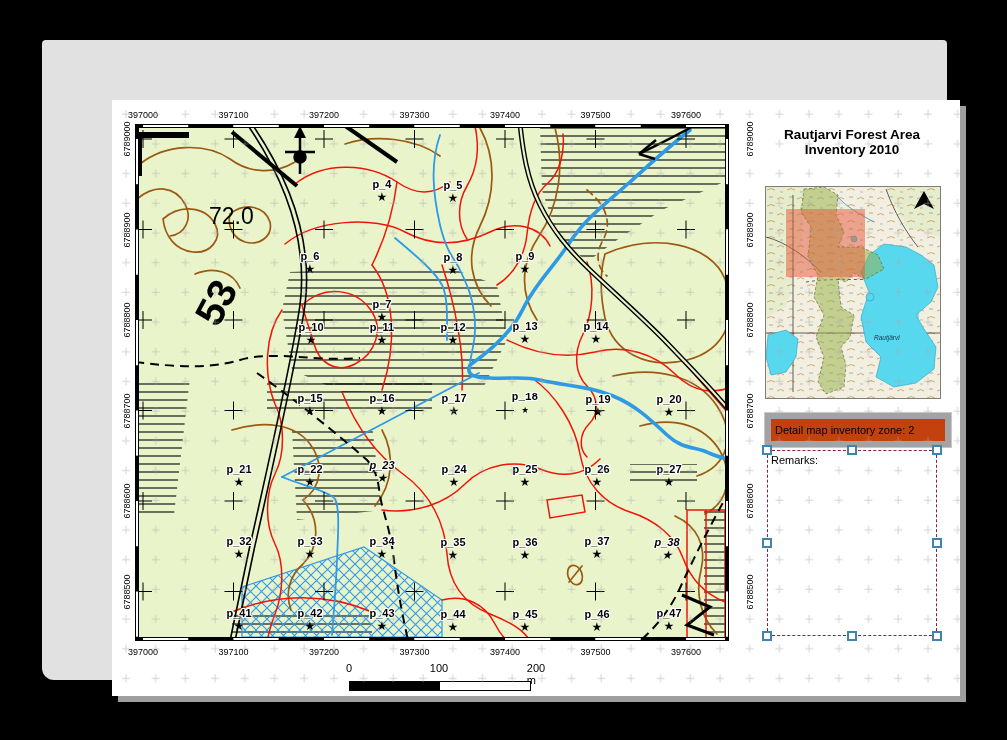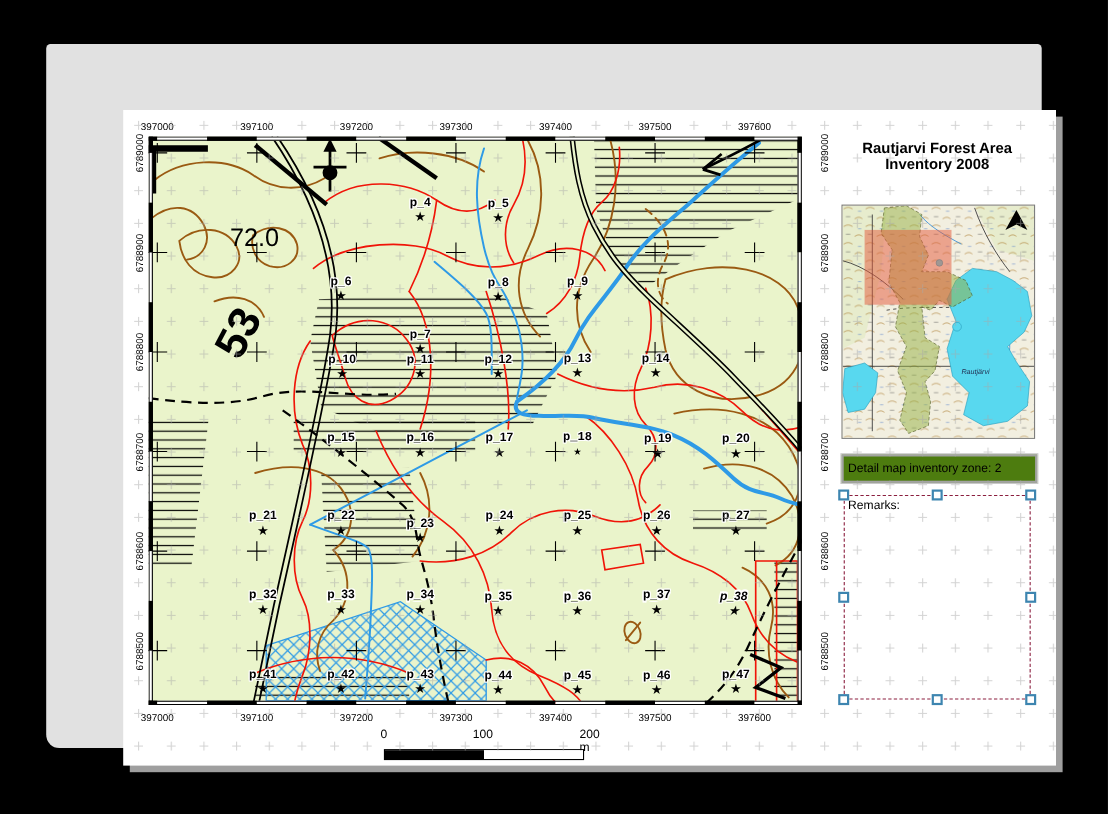--- a/index.html
+++ b/index.html
@@ -28,22 +28,22 @@
   #sb-wrap{position:absolute;left:237px;top:562px;width:200px;height:32px;z-index:6;}
   .sb-num{position:absolute;top:0;font-size:11px;color:#000;transform:translateX(-50%);}
   #sb-bar{position:absolute;left:0;top:19px;width:180px;height:8px;border:1px solid #000;}
   #sb-black{position:absolute;left:0;top:0;width:90px;height:8px;background:#000;}
   #sb-white{position:absolute;left:90px;top:0;width:90px;height:8px;background:#fff;}
 
   
   #title-block{position:absolute;left:649px;top:27px;width:182px;text-align:center;z-index:6;}
   .title-line{font-size:13.5px;font-weight:bold;color:#000;line-height:15px;}
   #overview-box{position:absolute;left:653px;top:86px;width:174px;height:211px;border:1px solid #7e7e7e;z-index:6;background:#f2efe0;}
-  #detail-box{position:absolute;left:653px;top:313px;width:170px;height:22px;border:2px solid #a3a3a3;
-              outline:1px solid #c9c9c9;background:#4d7c0f;z-index:6;font-size:11px;color:#000;
+  #detail-box{position:absolute;left:653px;top:313px;width:170px;height:22px;border:6px solid #a3a3a3;
+              outline:1px solid #c9c9c9;background:#c2410c;z-index:6;font-size:11px;color:#000;
               line-height:22px;padding-left:4px;}
   #remarks-box{position:absolute;left:655px;top:350px;width:170px;height:186px;border:1px dashed #8b1f3f;
                background:transparent;z-index:6;font-size:11px;color:#000;line-height:14px;padding:2px 3px;box-sizing:border-box;}
   .rline{white-space:nowrap;}
   .handle{position:absolute;width:10px;height:10px;background:#fff;border:2px solid #3d85b0;box-sizing:border-box;z-index:7;}
   .h-tl{left:-6px;top:-6px;} .h-tm{left:50%;margin-left:-5px;top:-6px;} .h-tr{right:-6px;top:-6px;}
   .h-ml{left:-6px;top:50%;margin-top:-5px;} .h-mr{right:-6px;top:50%;margin-top:-5px;}
   .h-bl{left:-6px;bottom:-6px;} .h-bm{left:50%;margin-left:-5px;bottom:-6px;} .h-br{right:-6px;bottom:-6px;}
 </style>
 </head>
@@ -281,21 +281,21 @@
             <div class="plot" style="left: 390px; top: 195px;"><span class="plbl">p_13</span><span class="pstar">★</span></div>
             <div class="plot" style="left: 461px; top: 195px;"><span class="plbl">p_14</span><span class="pstar">★</span></div>
             <div class="plot" style="left: 175px; top: 267px;"><span class="plbl">p_15</span><span class="pstar">★</span></div>
             <div class="plot" style="left: 247px; top: 267px; text-align: center;"><span class="plbl">p_16</span><span class="pstar">★</span></div>
             <div class="plot" style="left: 319px; top: 267px;"><span class="plbl">p_17</span><span class="pstar">★</span></div>
             <div class="plot" style="left: 390px; top: 267px; font-family: Liberation Mono, monospace;"><span class="plbl">p_18</span><span class="pstar">★</span></div>
             <div class="plot" style="left: 463px; top: 268px;"><span class="plbl">p_19</span><span class="pstar">★</span></div>
             <div class="plot" style="left: 534px; top: 268px;"><span class="plbl">p_20</span><span class="pstar">★</span></div>
             <div class="plot" style="left: 104px; top: 338px;"><span class="plbl">p_21</span><span class="pstar">★</span></div>
             <div class="plot" style="left: 175px; top: 338px;"><span class="plbl">p_22</span><span class="pstar">★</span></div>
-            <div class="plot" style="left: 247px; top: 345px;"><span class="plbl">p_23</span><span class="pstar">★</span></div>
+            <div class="plot" style="left: 247px; top: 334px; font-style: italic;"><span class="plbl">p_23</span><span class="pstar">★</span></div>
             <div class="plot" style="left: 319px; top: 338px;"><span class="plbl">p_24</span><span class="pstar">★</span></div>
             <div class="plot" style="left: 390px; top: 338px;"><span class="plbl">p_25</span><span class="pstar">★</span></div>
             <div class="plot" style="left: 462px; top: 338px;"><span class="plbl">p_26</span><span class="pstar">★</span></div>
             <div class="plot" style="left: 534px; top: 338px;"><span class="plbl">p_27</span><span class="pstar">★</span></div>
             <div class="plot" style="left: 104px; top: 410px;"><span class="plbl">p_32</span><span class="pstar">★</span></div>
             <div class="plot" style="left: 175px; top: 410px;"><span class="plbl">p_33</span><span class="pstar">★</span></div>
             <div class="plot" style="left: 247px; top: 410px;"><span class="plbl">p_34</span><span class="pstar">★</span></div>
             <div class="plot" style="left: 318px; top: 411px;"><span class="plbl">p_35</span><span class="pstar">★</span></div>
             <div class="plot" style="left: 390px; top: 411px;"><span class="plbl">p_36</span><span class="pstar">★</span></div>
             <div class="plot" style="left: 462px; top: 410px;"><span class="plbl">p_37</span><span class="pstar">★</span></div>
@@ -315,21 +315,21 @@
         <span class="sb-num" style="left:90px">100</span>
         <span class="sb-num" style="left:187px">200 m</span>
         <div id="sb-bar">
           <div id="sb-black"></div>
           <div id="sb-white"></div>
         </div>
       </div>
 
       <div id="title-block">
         <div class="title-line">Rautjarvi Forest Area</div>
-        <div class="title-line">Inventory 2008</div>
+        <div class="title-line">Inventory 2010</div>
       </div>
 
       <div id="overview-box">
         <svg viewBox="0 0 174 211" width="174" height="211">
           <defs>
             <pattern id="topo" width="20" height="16" patternUnits="userSpaceOnUse">
               <path d="M1 3 q4 -3 8 0" stroke="#a5701f" stroke-width="0.7" fill="none"></path>
               <path d="M11 12 q4 -3 7 0" stroke="#a5701f" stroke-width="0.7" fill="none"></path>
               <path d="M3 10 h4" stroke="#555" stroke-width="0.6"></path>
               <path d="M14 5 h3" stroke="#4a78c8" stroke-width="0.6"></path>

